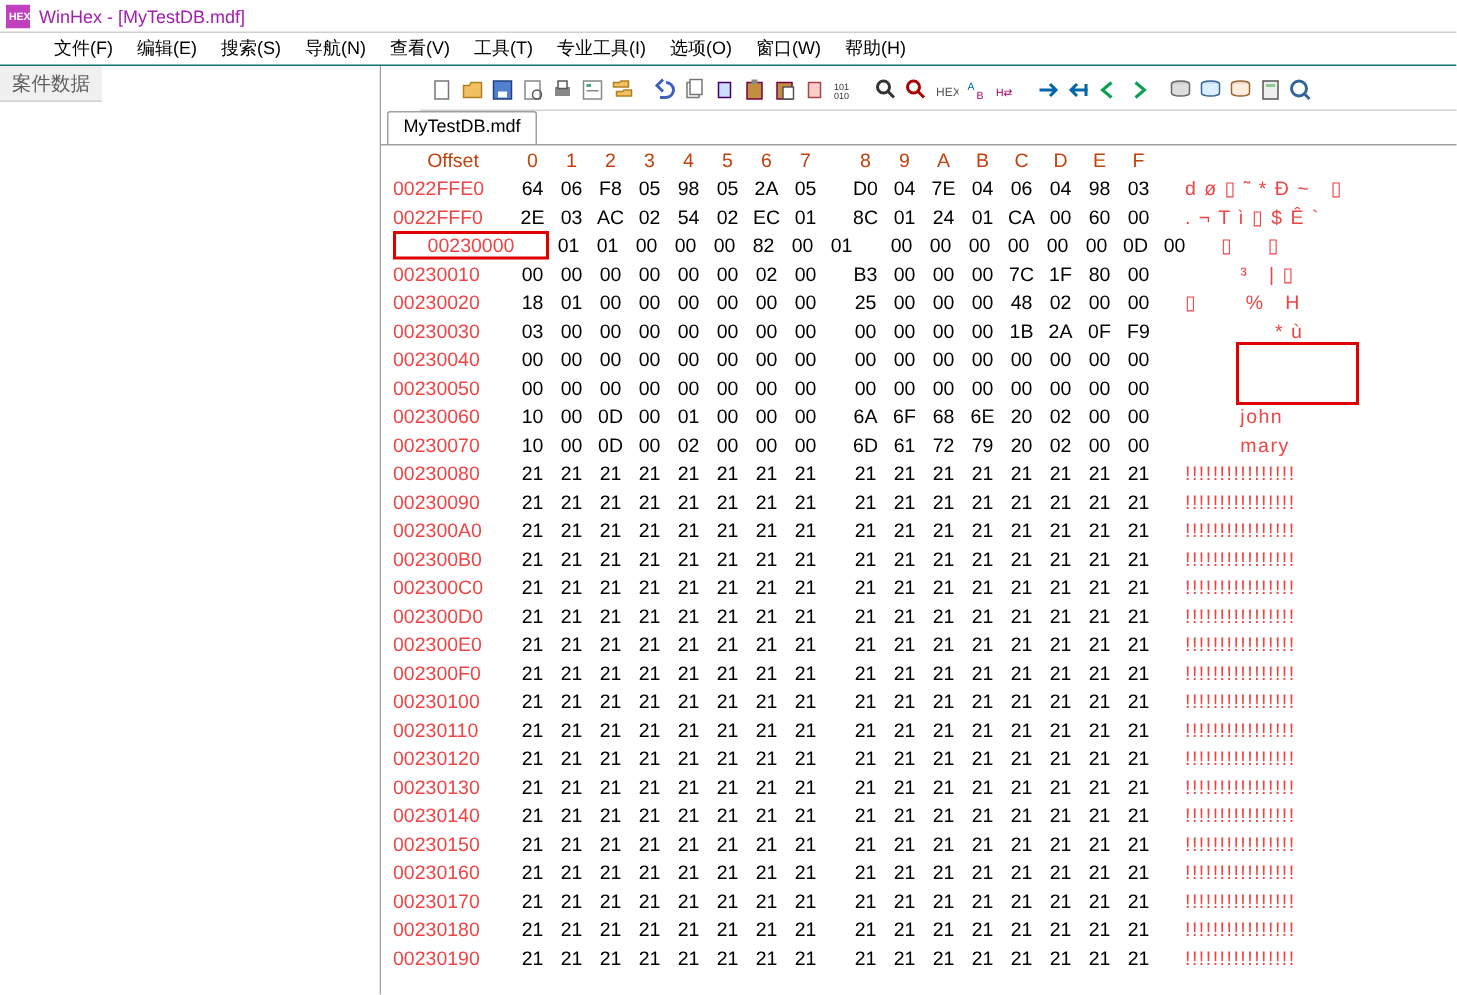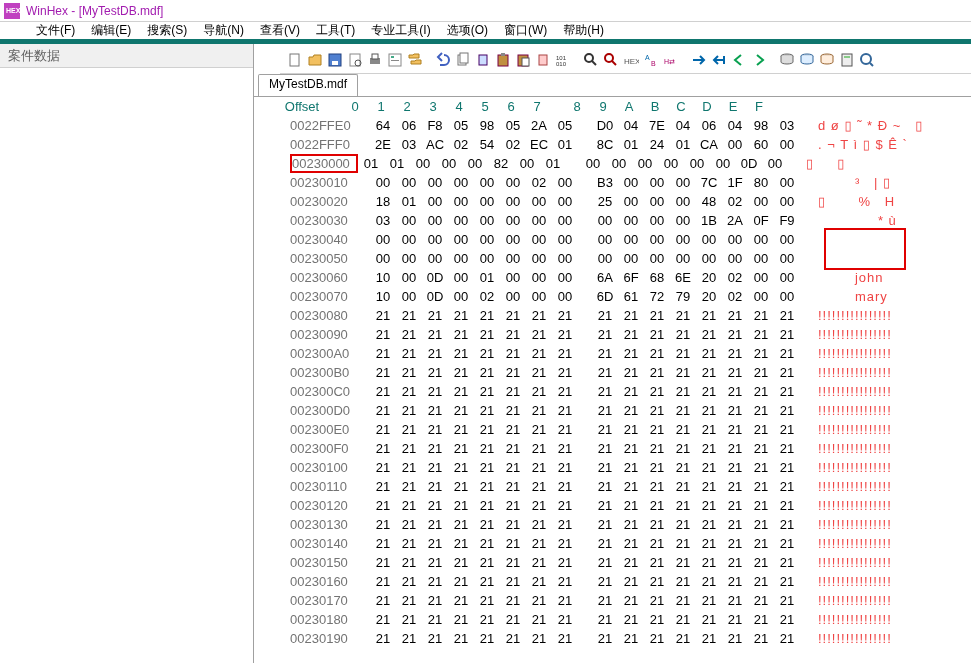--- a/index.html
+++ b/index.html
@@ -1,47 +1,47 @@
 <!DOCTYPE html>
 <html><head>
 <meta charset="utf-8">
 <style>
 * { margin: 0; padding: 0; box-sizing: border-box; font-family: "Microsoft YaHei", "Segoe UI", sans-serif; }
 body { width: 971px; height: 663px; background: #fff; font-size: 12px; overflow: hidden; }
 
 .titlebar { height: 22px; background: #fff; border-bottom: 1px solid #d0d0d0; display: flex; align-items: center; gap: 6px; padding-left: 4px; color: #a21caf; }
 .titlebar .app-icon { width: 16px; height: 16px; display: inline-block; }
 
-.menubar { height: 22px; display: flex; align-items: center; padding-left: 4px; gap: 0; border-bottom: 5px solid #0f766e; }
+.menubar { height: 22px; display: flex; align-items: center; padding-left: 4px; gap: 0; border-bottom: 1px solid #0f766e; }
 .menubar .app-icon { width: 16px; height: 16px; margin-right: 8px; }
 .menubar span { padding: 2px 8px; cursor: default; }
 
 .toolbar { height: 28px; position: absolute; left: 280px; right: 0; top: 46px; display: flex; align-items: center; padding: 2px 6px; gap: 2px; border-bottom: 1px solid #d0d0d0; background:#fff; }
 .toolbar .ic { width: 18px; height: 18px; display:flex; align-items:center; justify-content:center; cursor: default; }
 .toolbar .sep { width: 6px; }
 
 .main { position: absolute; top: 44px; bottom: 0; left:0; right:0; display:flex; }
 
-.left-pane { width: 254px; border-right: 1px solid #a0a0a0; display:flex; flex-direction:column; }
+.left-pane { width: 254px; border-right: 1px solid #a0a0a0; display:flex; flex-direction:row; }
 .left-header { background: #f0f0f0; border-bottom: 1px solid #d0d0d0; padding: 4px 8px; color: #606060; font-size: 13px; height: 24px; display:flex; align-items:center; }
 .left-sub { padding: 6px 10px; display:flex; gap: 14px; }
 .left-sub span { font-size: 13px; }
 .left-body { flex:1; background:#fff; }
 
 .right-pane { flex:1; display:flex; flex-direction:column; padding-top: 30px; }
 .tab-strip { height: 22px; display:flex; padding-left:4px;text-align:right; }
 .tab { border: 1px solid #a0a0a0; border-bottom: none; padding: 2px 10px; background:#fff; font-size: 12px; border-radius: 2px 2px 0 0; }
-.hex-header { display:flex; font-family: "Courier New", monospace; font-size: 13px; color: #0f766e; padding: 2px 0 2px 8px; border-top:1px solid #a0a0a0;}
+.hex-header { display:flex; font-family: "Courier New", monospace; font-size: 13px; color: #c2410c; padding: 2px 0 2px 8px; border-top:1px solid #a0a0a0;}
 .hex-header .off-col { width: 80px; text-align:center; }
 .hex-header .b { width: 26px; text-align:center; }
 .hex-header .gap { width: 14px; }
 .hex-body { flex:1; overflow:hidden; font-family: "Courier New", monospace; font-size: 13px; line-height: 19px; padding-left:8px; position:relative;}
 .hex-row { display:flex; white-space: pre; }
-.hex-row .off { width: 80px; color: #737373; margin-left: 28px; }
-.hex-row.sel .off { border: 2px solid #e00000; padding: 0; width:68px; box-sizing:border-box; line-height:15px; }
+.hex-row .off { width: 80px; color: #ef4444; }
+.hex-row.sel .off { border: 2px solid #e00000; padding: 0; width:104px; box-sizing:border-box; line-height:15px;text-align:center; }
 .hex-row .b { width: 26px; text-align:center; color:#000; }
 .hex-row .gap { width: 14px; }
 .hex-row .asc { padding-left: 18px; color:#ef4444; letter-spacing: 1px; white-space: pre; }
 .ascii-box { position:absolute; border: 2px solid #e00000; }
 .ic svg { width:16px; height:16px; }
 u { text-decoration: underline; }
 </style>
 </head>
 <body>
 

